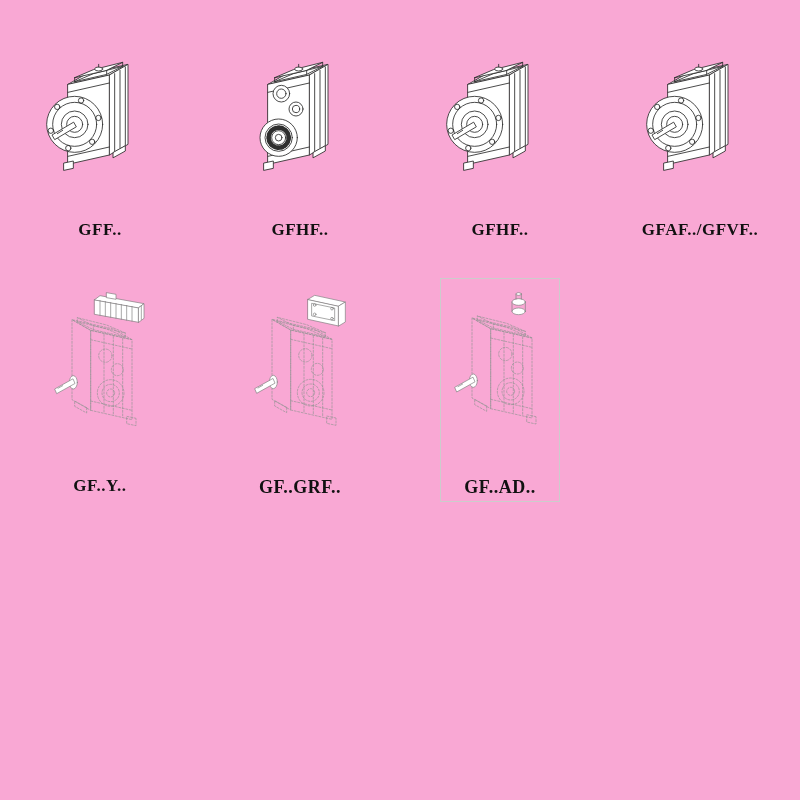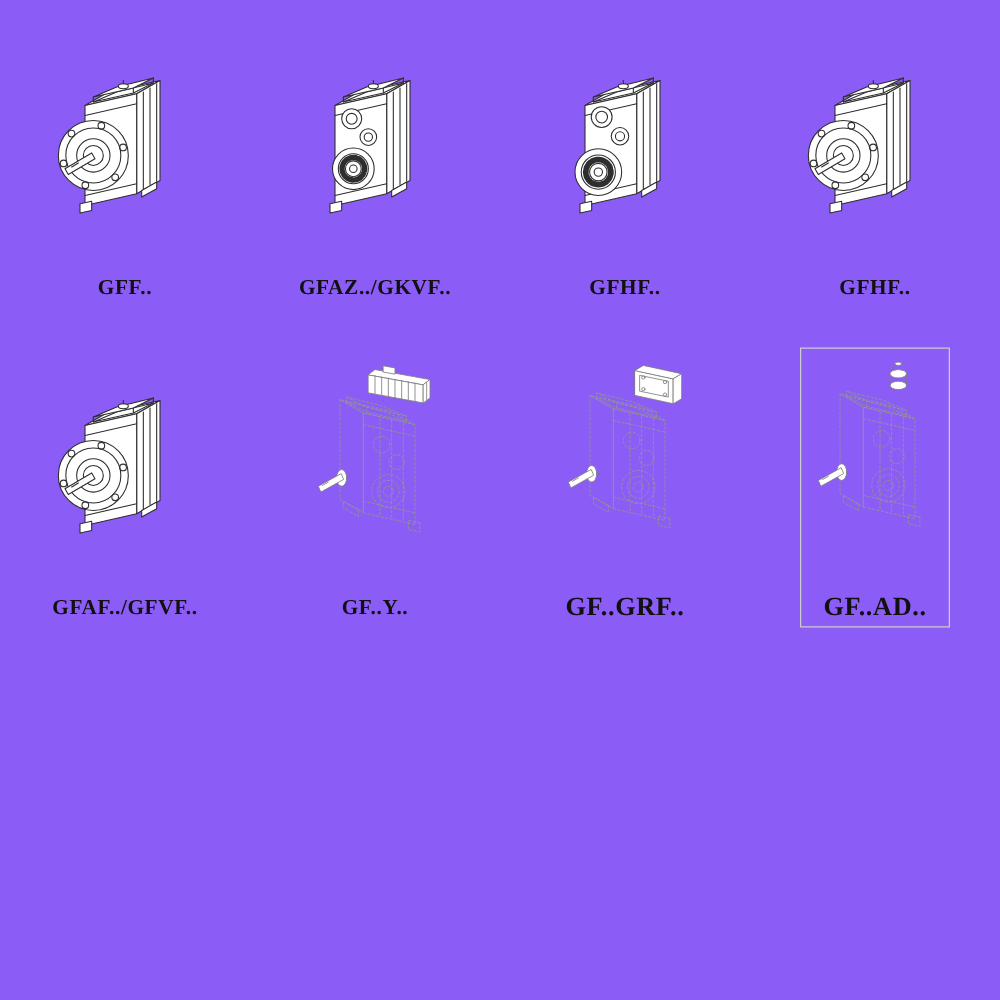--- a/index.html
+++ b/index.html
@@ -10,21 +10,21 @@
     height: 800px;
     font-family: "Liberation Serif", serif;
     overflow: hidden;
   }
   .catalog {
     width: 800px;
     height: 800px;
     display: grid;
     grid-template-columns: repeat(4, 200px);
     grid-template-rows: 262px 256px 282px;
-    background: #8b5cf6;
+    background: #f9a8d4;
   }
   .cell {
     position: relative;
     display: flex;
     flex-direction: column;
     align-items: center;
     justify-content: flex-end;
     overflow: hidden;
   }
   .cell .drawing {
@@ -46,21 +46,21 @@
     font-weight: bold;
     font-size: 17px;
     letter-spacing: 0.5px;
     color: #111111;
     padding-bottom: 8px;
     text-align: center;
     line-height: 1;
     white-space: nowrap;
   }
   .cell.lg .label {
-    font-size: 21px;
+    font-size: 18px;
     padding-bottom: 6px;
   }
   .cell.framed {
     outline: 1px solid #cccccc;
     outline-offset: -1px;
   }
   .defs-holder {
     position: absolute;
     width: 0;
     height: 0;
@@ -245,56 +245,48 @@
 
   <figure class="cell">
     <div class="drawing">
       <svg class="gbx" viewBox="0 0 180 220">
           <use href="#gbx-flange"></use>
         </svg>
     </div>
     <figcaption class="label">GFF..</figcaption>
   </figure>
 
+
   <figure class="cell">
     <div class="drawing">
       <svg class="gbx" viewBox="0 0 180 220">
-          <use href="#gbx-bore"></use>
-        </svg>
-    </div>
-    <figcaption class="label">GFAZ../GKVF..</figcaption>
+          <use href="#gbx-hollow"></use>
+        </svg>
+    </div>
+    <figcaption class="label">GFHF..</figcaption>
   </figure>
 
   <figure class="cell">
     <div class="drawing">
       <svg class="gbx" viewBox="0 0 180 220">
-          <use href="#gbx-hollow"></use>
+          <use href="#gbx-flange"></use>
         </svg>
     </div>
     <figcaption class="label">GFHF..</figcaption>
   </figure>
 
+
+
+
   <figure class="cell">
     <div class="drawing">
       <svg class="gbx" viewBox="0 0 180 220">
           <use href="#gbx-flange"></use>
         </svg>
     </div>
-    <figcaption class="label">GFHF..</figcaption>
-  </figure>
-
-
-
-
-  <figure class="cell">
-    <div class="drawing">
-      <svg class="gbx" viewBox="0 0 180 220">
-          <use href="#gbx-flange"></use>
-        </svg>
-    </div>
     <figcaption class="label">GFAF../GFVF..</figcaption>
   </figure>
 
   <figure class="cell dashedcell">
     <div class="drawing">
       <svg class="gbx" viewBox="0 0 180 220">
           <use href="#gbx-y"></use>
         </svg>
     </div>
     <figcaption class="label">GF..Y..</figcaption>

